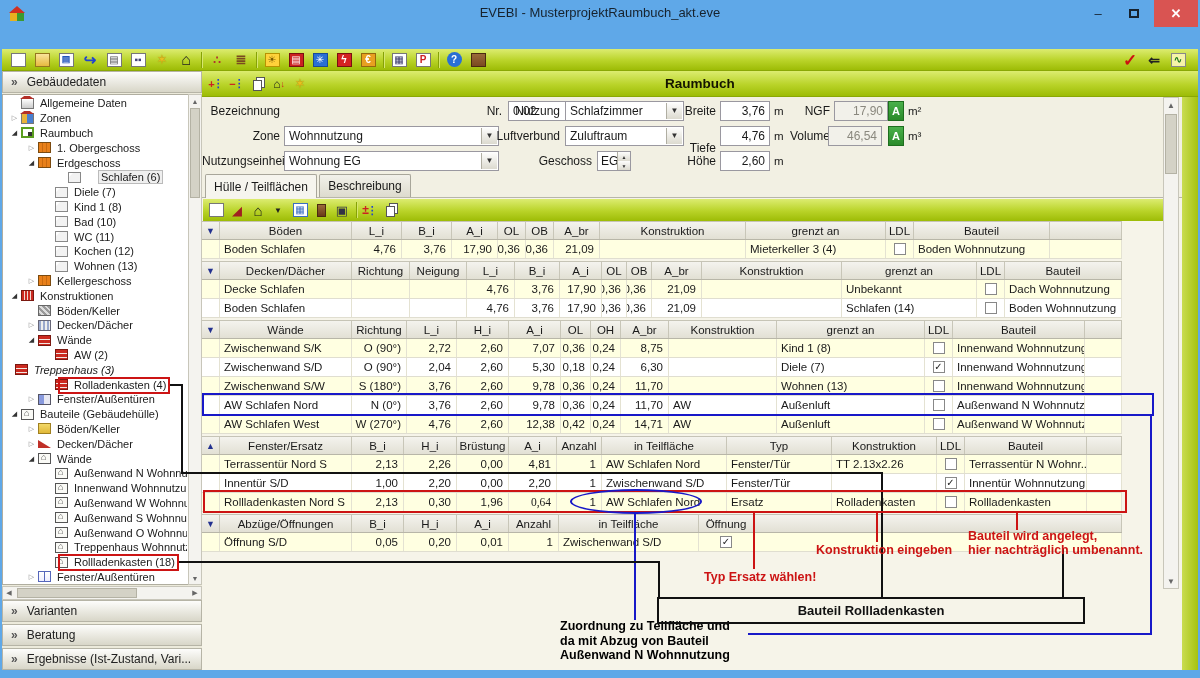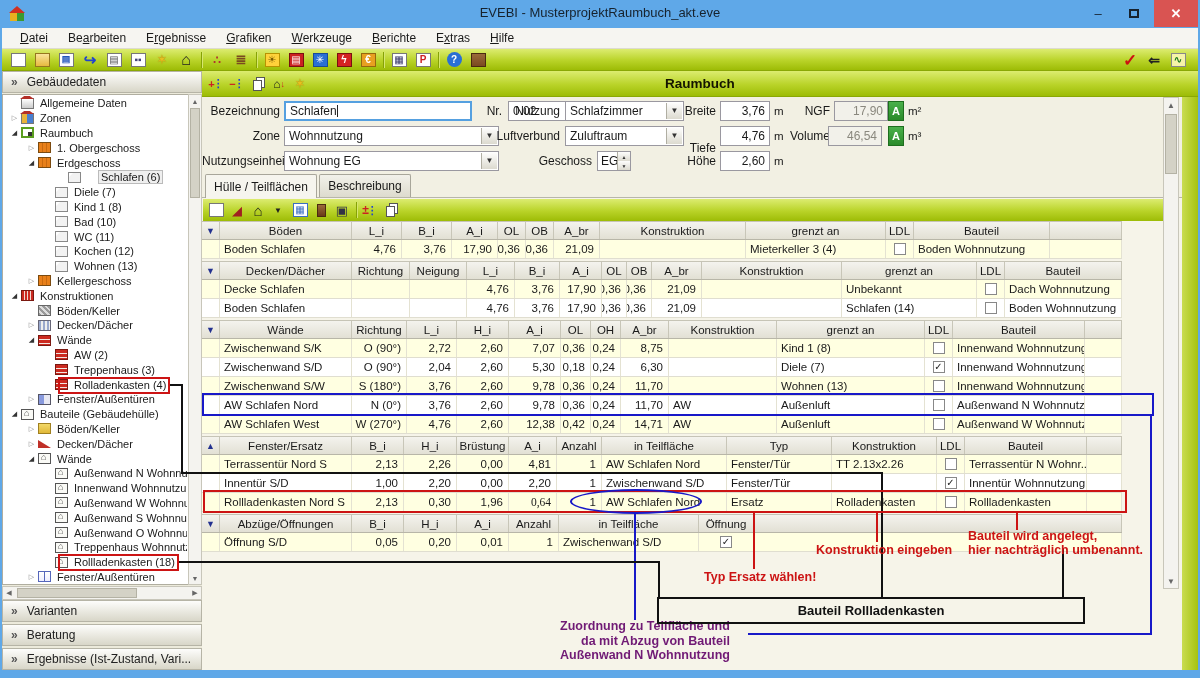--- a/index.html
+++ b/index.html
@@ -146,21 +146,21 @@
   
   .anno{position:absolute;pointer-events:none;z-index:50;}
   .a-red{border:2px solid #cc1414;}
   .a-blue{border:2px solid #1818c8;}
   .lin{position:absolute;pointer-events:none;z-index:49;}
   .lin.red{background:#cc1414;}
   .lin.blue{background:#1818c8;}
   .lin.black{background:#111;}
   .atext{position:absolute;z-index:51;font-weight:bold;font-size:12.5px;pointer-events:none;white-space:nowrap;}
   .atext.red{color:#cc1414;}
-  .atext.blue{color:#701a75;line-height:14.5px;text-align:right;}
+  .atext.blue{color:#000000;line-height:14.5px;}
   .aellipse{position:absolute;border:2px solid #1818c8;border-radius:50%;z-index:51;pointer-events:none;}
   .boxanno{position:absolute;border:2px solid #111;z-index:51;display:flex;align-items:center;justify-content:center;font-weight:bold;font-size:13px;color:#111;pointer-events:none;}
 </style>
 </head>
 <body>
 
 <div class="window">
 
   <div class="titlebar">
     <div class="app-icon">
@@ -169,30 +169,20 @@
         <div class="body2"></div>
       </div>
     <div class="title-text">EVEBI - MusterprojektRaumbuch_akt.eve</div>
     <div class="wbtn min">–</div>
     <div class="wbtn max">
         <span class="maxglyph"></span>
       </div>
     <div class="wbtn close">✕</div>
   </div>
 
-  <div class="menubar" id="menubar">
-      <div class="menu-item"><u>D</u>atei</div>
-      <div class="menu-item">Be<u>a</u>rbeiten</div>
-      <div class="menu-item">E<u>r</u>gebnisse</div>
-      <div class="menu-item"><u>G</u>rafiken</div>
-      <div class="menu-item"><u>W</u>erkzeuge</div>
-      <div class="menu-item"><u>B</u>erichte</div>
-      <div class="menu-item">E<u>x</u>tras</div>
-      <div class="menu-item"><u>H</u>ilfe</div>
-    </div>
 
   <div class="toolbar" id="maintoolbar">
     <div class="tbtn">
         <span class="tile t-page"></span>
       </div>
       <div class="tbtn">
         <span class="tile t-folder"></span>
       </div>
       <div class="tbtn">
         <span class="tile t-paste">▤</span>
@@ -352,21 +342,21 @@
           <div class="trow" style="padding-left: 23px;">
             <span class="texp open">◢</span>
             <span class="ti ti-brick"></span>
             <span class="tlabel">Wände</span>
           </div>
           <div class="trow" style="padding-left: 40px;">
             <span class="texp"></span>
             <span class="ti ti-brick"></span>
             <span class="tlabel">AW (2)</span>
           </div>
-          <div class="trow" style="padding-left: 40px;">
+          <div class="trow" style=" font-style: italic;">
             <span class="texp"></span>
             <span class="ti ti-brick"></span>
             <span class="tlabel">Treppenhaus (3)</span>
           </div>
           <div class="trow" style="padding-left: 40px;">
             <span class="texp"></span>
             <span class="ti ti-brick"></span>
             <span class="tlabel">Rolladenkasten (4)</span>
           </div>
           <div class="trow" style="padding-left: 23px;">
@@ -482,21 +472,20 @@
           </div>
           <div class="smbtn">
             <span class="t-wand">✶</span>
           </div>
         </div>
       <div class="main-title">Raumbuch</div>
     </div>
     <div class="right-strip"></div>
 
     <div class="flabel" style="left:5px;top:30px;width:73px">Bezeichnung</div>
-    <div class="finput focus" style="left:82px;top:30px;width:188px"><span>Schlafen</span><span class="caret"></span></div>
     <div class="flabel" style="left:260px;top:30px;width:40px">Nr.</div>
     <div class="finput" style="left:306px;top:30px;width:64px">0.02</div>
     <div class="flabel" style="left:288px;top:30px;width:70px">Nutzung</div>
     <div class="fselect" style="left:363px;top:30px;width:119px"><span>Schlafzimmer</span><span class="selbtn">▼</span></div>
     <div class="flabel" style="left:464px;top:30px;width:50px">Breite</div>
     <div class="finput num" style="left:518px;top:30px;width:50px">3,76</div>
     <div class="funit" style="left:572px;top:30px">m</div>
     <div class="flabel" style="left:588px;top:30px;width:40px">NGF</div>
     <div class="finput ro" style="left:632px;top:30px;width:54px">17,90</div>
     <div class="abtn" style="left:686px;top:30px">A</div>

